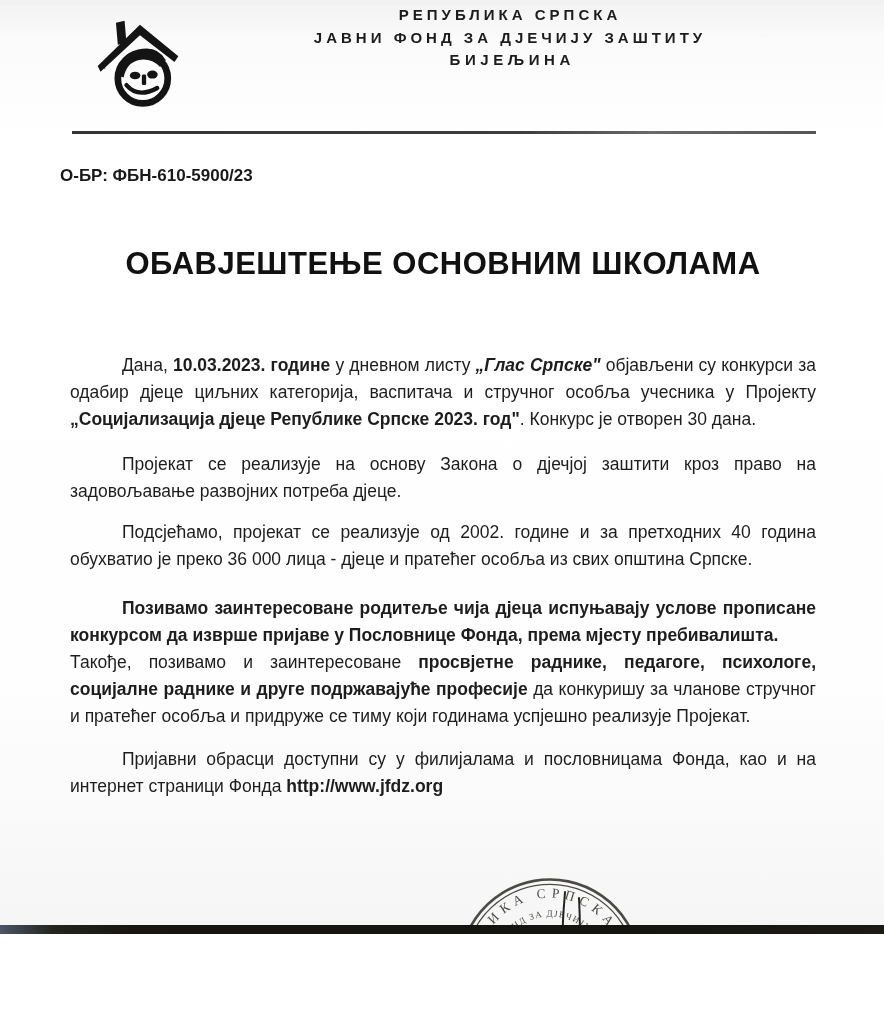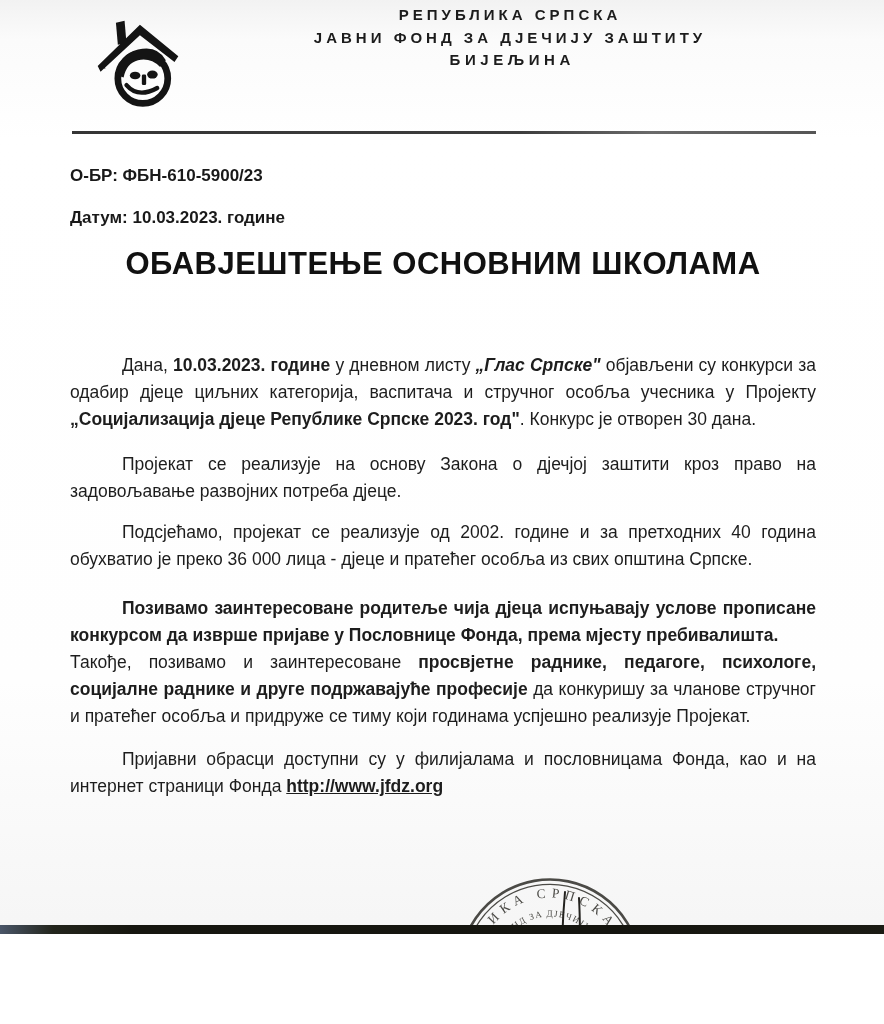--- a/index.html
+++ b/index.html
@@ -14,33 +14,33 @@
   .logo{position:absolute;left:90px;top:14px;width:96px;height:100px;}
   .letterhead{position:absolute;left:293px;top:4px;width:434px;text-align:center;
     font-size:15px;line-height:22.5px;font-weight:600;color:#1c1c1c;}
   .letterhead .lh-line:nth-child(1){letter-spacing:4px;}
   .letterhead .lh-line:nth-child(2){letter-spacing:4px;}
   .letterhead .lh-line:nth-child(3){letter-spacing:0.2px;}
   .letterhead .lh-line:nth-child(4){letter-spacing:5px;}
   .rule{position:absolute;left:72px;top:131px;width:744px;height:3px;
     background:linear-gradient(90deg,#353535 0%,#3d3d3d 60%,#6a6a6a 78%,#555 100%);}
   
-  .refline{position:absolute;left:70px;top:166px;font-size:17px;font-weight:600;color:#191919;}
+  .refline{position:absolute;left:60px;top:166px;font-size:17px;font-weight:600;color:#191919;}
   .dateline{position:absolute;left:70px;top:208px;font-size:17px;font-weight:600;color:#191919;}
   
   .title{position:absolute;left:70px;top:246px;width:746px;margin:0;text-align:center;
     font-size:31px;font-weight:700;letter-spacing:0.5px;color:#111;}
   
   .bodytext{position:absolute;left:70px;top:352px;width:746px;
     font-size:17.5px;line-height:27px;text-align:justify;color:#1d1d1d;}
   .bodytext p{margin:0;}
   .bodytext p.indent{text-indent:52px;}
   .bodytext .b{font-weight:700;}
   .bodytext .i{font-style:italic;}
-  .bodytext .u{text-decoration:underline;}
+  .bodytext .u{}
   .mb18{margin-bottom:18px !important;}
   .mb14{margin-bottom:14px !important;}
   .mb22{margin-bottom:22px !important;}
   .mb16{margin-bottom:16px !important;}
   .mb0{margin-bottom:0 !important;}
   
   .stamp{position:absolute;left:450px;top:870px;width:200px;height:200px;opacity:.88;}
   .sig-role{position:absolute;left:541px;top:905px;font-family:"Liberation Serif",serif;
     font-size:20px;letter-spacing:1.5px;color:#1c1c1c;}
   .sig-squiggle{position:absolute;left:535px;top:888px;width:260px;height:118px;}
@@ -76,21 +76,20 @@
 
   <div class="letterhead">
     <div class="lh-line">РЕПУБЛИКА СРПСКА</div>
     <div class="lh-line">ЈАВНИ ФОНД ЗА ДЈЕЧИЈУ ЗАШТИТУ</div>
     <div class="lh-line">Б И Ј Е Љ И Н А</div>
   </div>
 
   <div class="rule"></div>
 
   <div class="refline">О-БР: ФБН-610-5900/23</div>
-  <div class="dateline">Датум: 10.03.2023. године</div>
 
   <h1 class="title">ОБАВЈЕШТЕЊЕ ОСНОВНИМ ШКОЛАМА</h1>
 
   <div class="bodytext" id="paragraphs">
       <p class="indent mb18"><span>Дана, </span><span class="b">10.03.2023. године</span><span> у дневном листу </span><span class="b i">„Глас Српске"</span><span> објављени су конкурси за одабир дјеце циљних категорија, васпитача и стручног особља учесника у Пројекту </span><span class="b">„Социјализација дјеце Републике Српске  2023. год"</span><span>. Конкурс је отворен 30 дана.</span></p>
       <p class="indent mb14"><span>Пројекат се реализује на основу Закона о дјечјој заштити кроз право на задовољавање развојних потреба дјеце.</span></p>
       <p class="indent mb22"><span>Подсјећамо, пројекат се реализује од 2002. године и за претходних 40 година обухватио је преко 36 000 лица - дјеце и пратећег особља из свих општина Српске.</span></p>
       <p class="indent mb0"><span class="b">Позивамо заинтересоване родитеље чија дјеца испуњавају услове прописане конкурсом да изврше пријаве у Пословнице Фонда, према мјесту пребивалишта.</span></p>
       <p class="mb16"><span>Такође, позивамо и заинтересоване </span><span class="b">просвјетне раднике, педагоге, психологе, социјалне раднике и друге подржавајуће професије</span><span> да конкуришу за чланове стручног и пратећег особља и придруже се тиму који годинама успјешно реализује Пројекат.</span></p>
       <p class="indent mb0"><span>Пријавни обрасци доступни су у филијалама и пословницама Фонда, као и на интернет страници Фонда  </span><span class="b u">http://www.jfdz.org</span></p>

